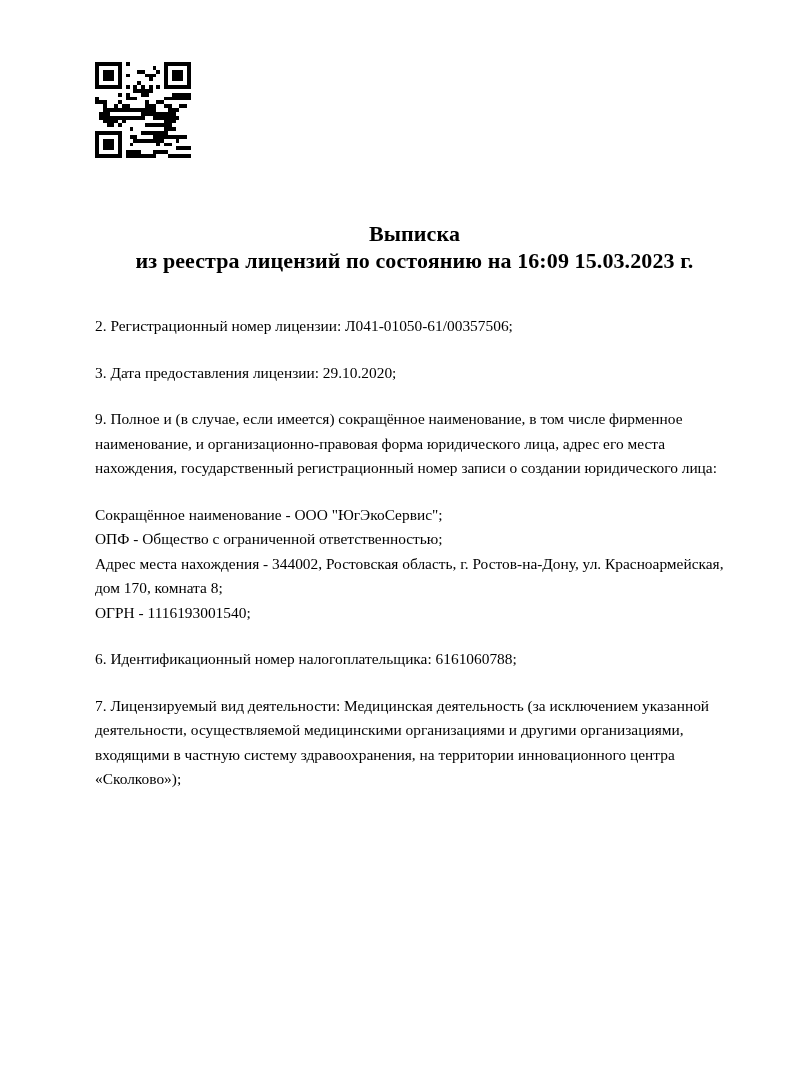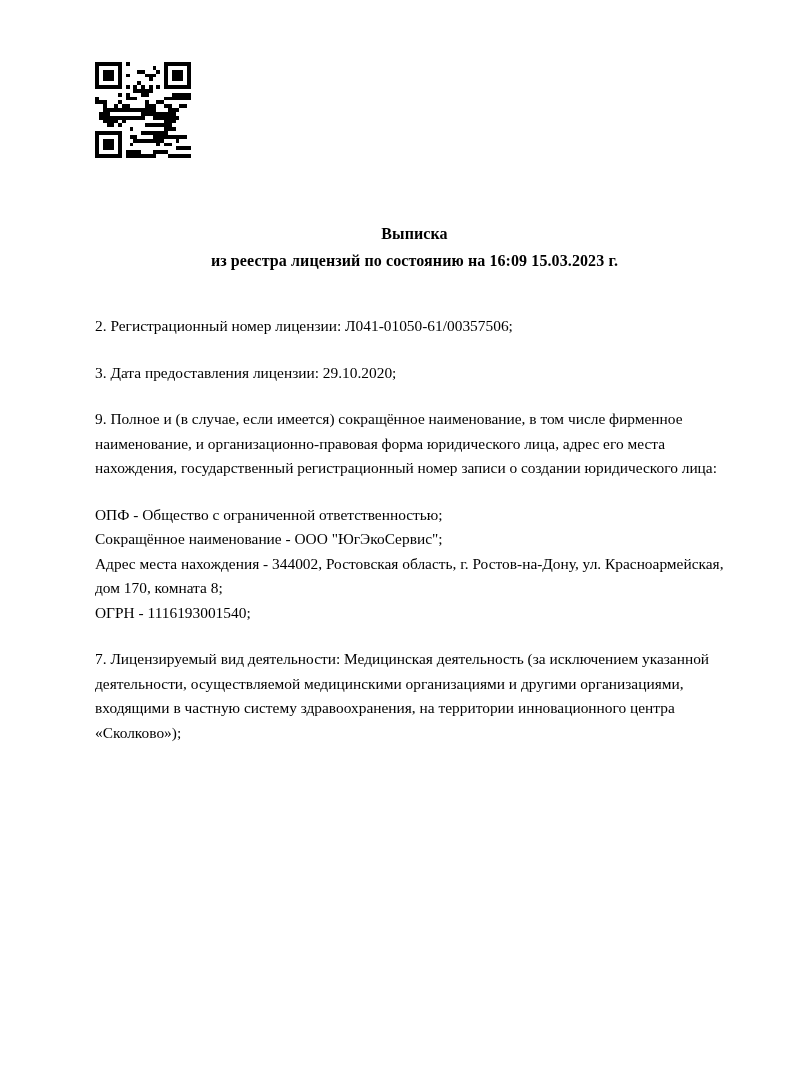--- a/index.html
+++ b/index.html
@@ -39,21 +39,21 @@
     display: block;
     background: #000;
   }
   
   .title-block {
     text-align: center;
     margin-top: 62px;
   }
   .title-line {
     font-weight: bold;
-    font-size: 16px;
+    font-size: 22px;
     line-height: 27px;
     letter-spacing: 0.1px;
   }
   .subtitle {
     text-align: right;
     font-size: 13.5px;
     margin-top: 22px;
     margin-right: 4px;
   }
   
@@ -713,22 +713,23 @@
     <div class="title-line">из реестра лицензий по состоянию на 16:09 15.03.2023 г.</div>
   </div>
 
 
   <div class="content">
     <p class="para">2. Регистрационный номер лицензии: Л041-01050-61/00357506;</p>
     <p class="para">3. Дата предоставления лицензии: 29.10.2020;</p>
     <p class="para">9. Полное и (в случае, если имеется) сокращённое наименование, в том числе фирменное наименование, и организационно-правовая форма юридического лица, адрес его места нахождения, государственный регистрационный номер записи о создании юридического лица:</p>
 
     <p class="para block-lines">
+      <span class="ln">Сокращённое наименование - ООО "ЮгЭкоСервис";</span>
       <span class="ln">ОПФ - Общество с ограниченной ответственностью;</span>
-      <span class="ln">Сокращённое наименование - ООО "ЮгЭкоСервис";</span>
       <span class="ln">Адрес места нахождения - 344002, Ростовская область, г. Ростов-на-Дону, ул. Красноармейская, дом 170, комната 8;</span>
       <span class="ln">ОГРН - 1116193001540;</span>
     </p>
 
+    <p class="para">6. Идентификационный номер налогоплательщика: 6161060788;</p>
     <p class="para">7. Лицензируемый вид деятельности: Медицинская деятельность (за исключением указанной деятельности, осуществляемой медицинскими организациями и другими организациями, входящими в частную систему здравоохранения, на территории инновационного центра «Сколково»);</p>
   </div>
 
 </div>
 
 </body></html>

